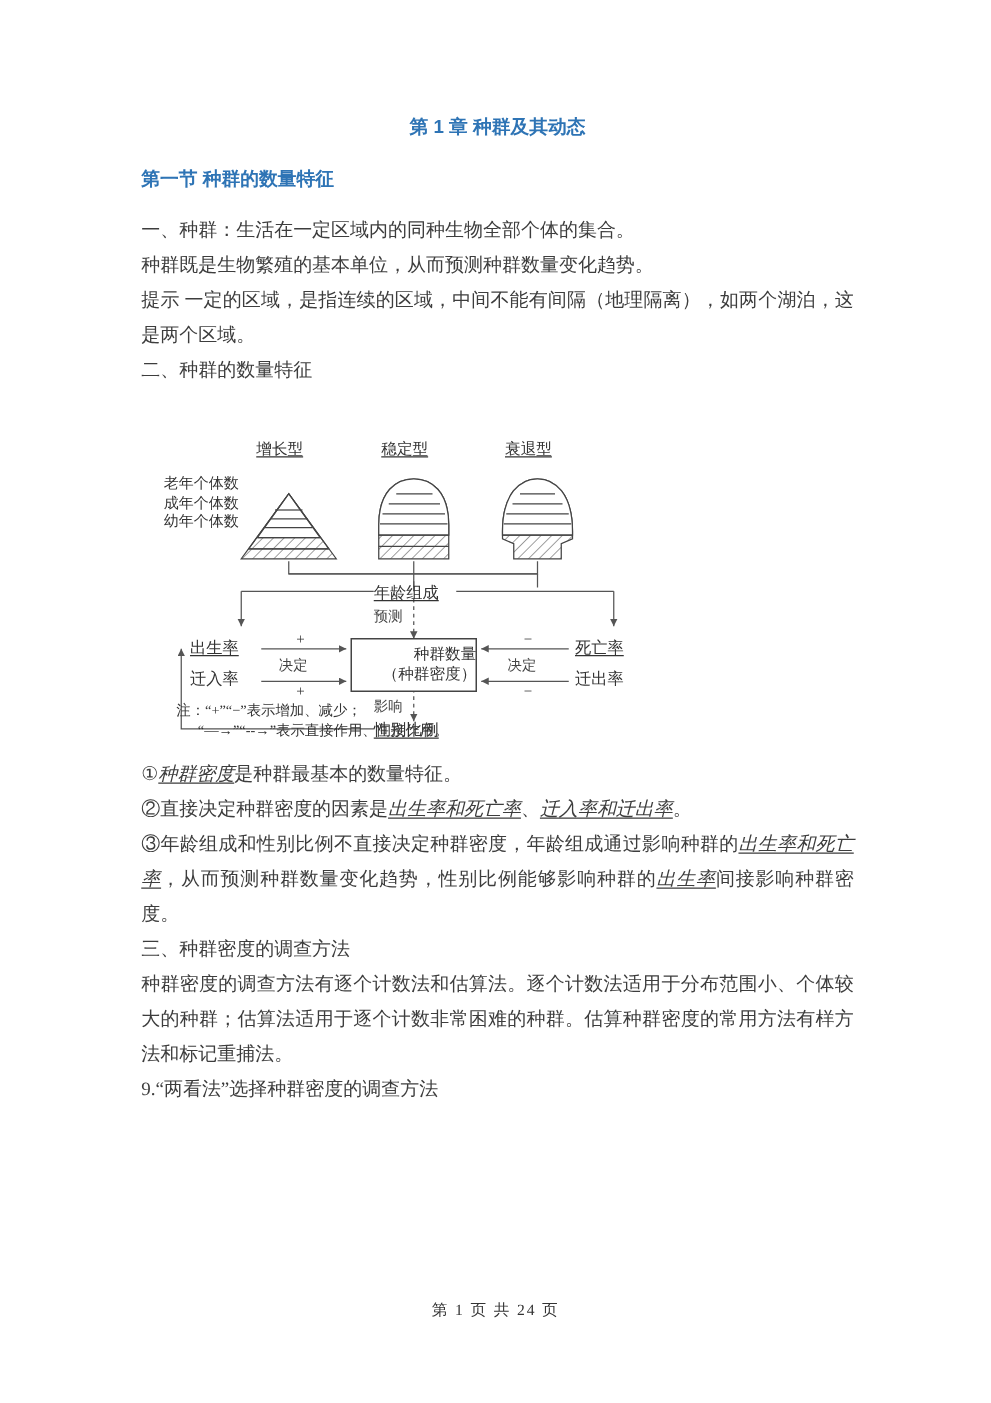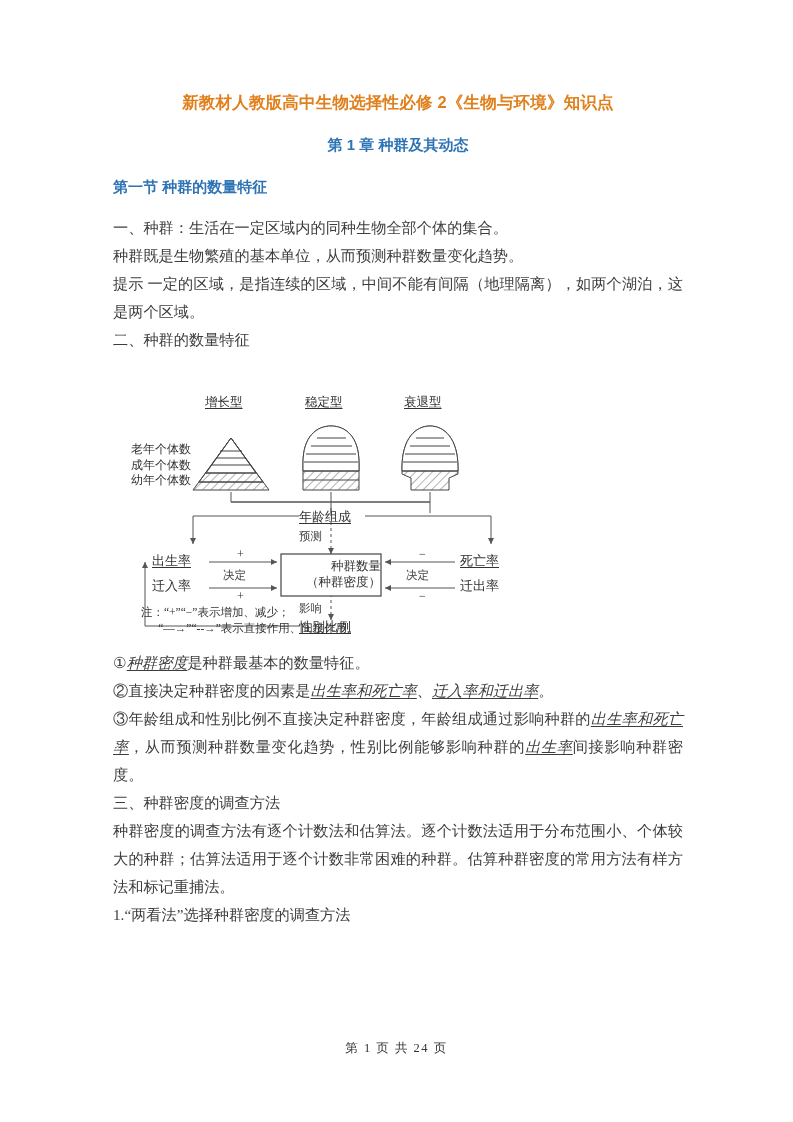--- a/index.html
+++ b/index.html
@@ -133,21 +133,20 @@
     font-family: "Liberation Serif", "DejaVu Serif", serif;
   }
 </style>
 </head>
 <body>
 
 <div class="page">
 
   <div class="content">
 
-    <h1 class="doc-title">新教材人教版高中生物选择性必修 2《生物与环境》知识点</h1>
     <h2 class="chapter-title">第 1 章  种群及其动态</h2>
     <h3 class="section-title">第一节    种群的数量特征</h3>
 
     <p class="body-text">一、种群：生活在一定区域内的同种生物全部个体的集合。</p>
     <p class="body-text">种群既是生物繁殖的基本单位，从而预测种群数量变化趋势。</p>
     <p class="body-text">提示   一定的区域，是指连续的区域，中间不能有间隔（地理隔离），如两个湖泊，这是两个区域。</p>
     <p class="body-text">二、种群的数量特征</p>
 
     <div class="figure">
       <div class="fig-inner">
@@ -239,21 +238,21 @@
 
           <g stroke="#555" fill="none" stroke-width="1">
             <path d="M186,268 L32,268 L32,204" marker-end="url(#arr)"></path>
           </g>
         </svg>
 
         <div class="fig-label pyr-title" style="left:92px;  top:36px;">增长型</div>
         <div class="fig-label pyr-title" style="left:192px; top:36px;">稳定型</div>
         <div class="fig-label pyr-title" style="left:291px; top:36px;">衰退型</div>
 
-        <div class="age-labels" style="left:0px; top:84px; width:78px;font-family:Liberation Serif, serif;">
+        <div class="age-labels" style="left:0px; top:64px; width:78px;font-family:Liberation Serif, serif;">
           <div>老年个体数</div>
           <div>成年个体数</div>
           <div>幼年个体数</div>
         </div>
 
         <div class="fig-label node-lbl" style="left:186px; top:150px;">年龄组成</div>
 
         <div class="fig-label plain-lbl" style="left:186px; top:171px;">预测</div>
 
         <div class="fig-label plain-lbl" style="left:186px; top:243px;">影响</div>
@@ -286,18 +285,18 @@
     </div>
 
     <p class="body-text"><span>①</span><span class="u">种群密度</span><span>是种群最基本的数量特征。</span></p>
 
     <p class="body-text"><span>②直接决定种群密度的因素是</span><span class="u">出生率和死亡率</span><span>、</span><span class="u">迁入率和迁出率</span><span>。</span></p>
 
     <p class="body-text"><span>③年龄组成和性别比例不直接决定种群密度，年龄组成通过影响种群的</span><span class="u">出生率和死亡率</span><span>，从而预测种群数量变化趋势，性别比例能够影响种群的</span><span class="u">出生率</span><span>间接影响种群密度。</span></p>
 
     <p class="body-text">三、种群密度的调查方法</p>
     <p class="body-text">种群密度的调查方法有逐个计数法和估算法。逐个计数法适用于分布范围小、个体较大的种群；估算法适用于逐个计数非常困难的种群。估算种群密度的常用方法有样方法和标记重捕法。</p>
-    <p class="body-text">1.“两看法”选择种群密度的调查方法</p>
+    <p class="body-text">9.“两看法”选择种群密度的调查方法</p>
 
   </div>
 
   <div class="footer">第 1 页 共 24 页</div>
 </div>
 
 </body></html>

